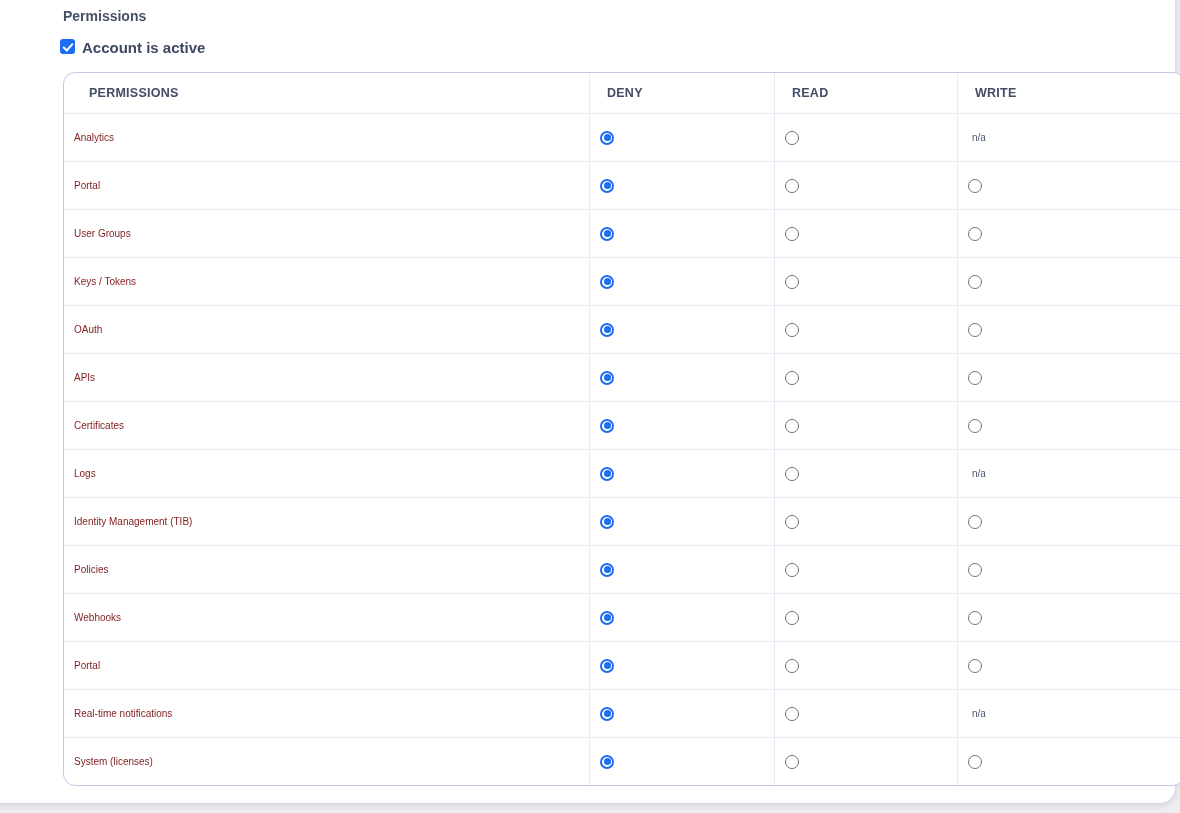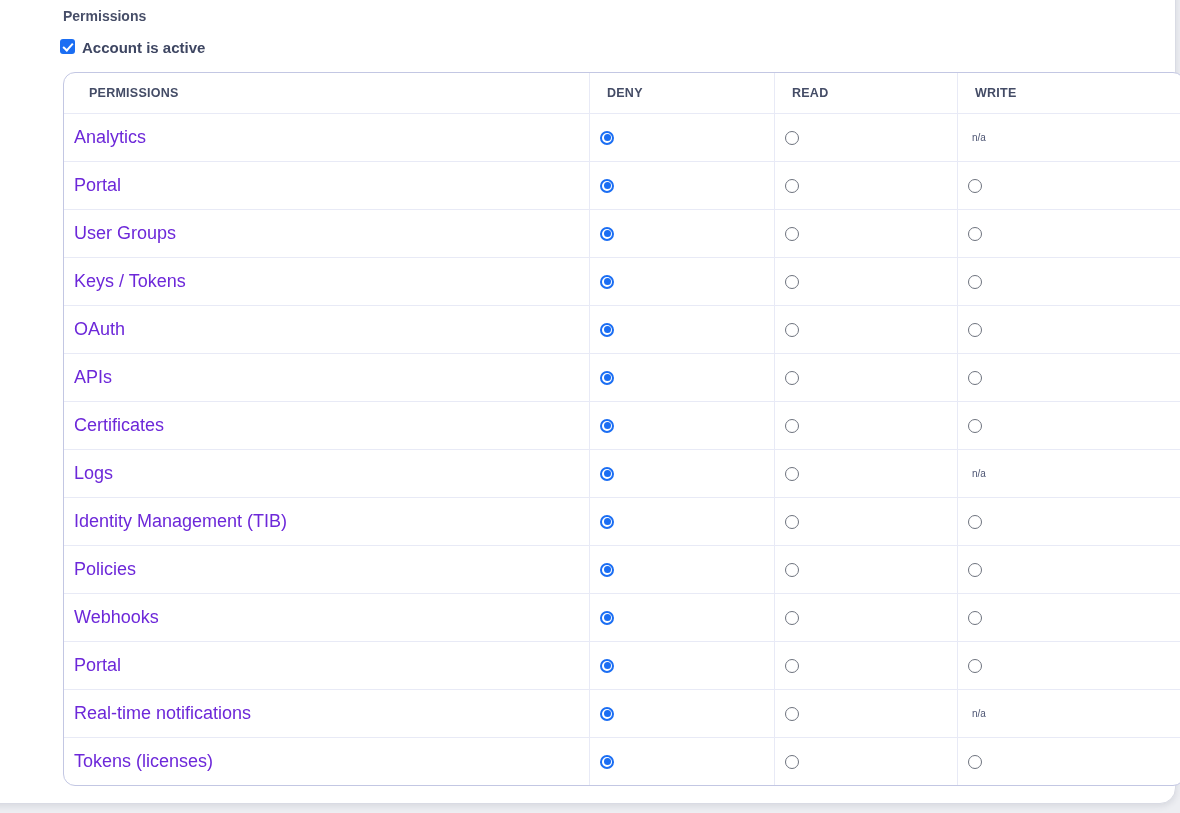--- a/index.html
+++ b/index.html
@@ -88,22 +88,22 @@
   .cell.sep { border-left: 1px solid #e8eaf6; }
   .hcell {
     font-size: 12.5px;
     font-weight: bold;
     letter-spacing: 0.02em;
     color: #444c66;
     padding-left: 17px;
   }
   .hcell.first { padding-left: 25px; }
   .label-cell {
-    font-size: 18px;
-    color: #6d28d9;
+    font-size: 10px;
+    color: #7f1d1d;
     padding-left: 10px;
   }
   .radio-cell { padding-left: 10px; }
   .na-cell {
     font-size: 10px;
     color: #4d5573;
     padding-left: 14px;
   }
   .radio {
     display: inline-block;
@@ -292,21 +292,21 @@
           <div class="cell label-cell">Real-time notifications</div>
           <div class="cell radio-cell sep">
             <span class="radio checked" role="radio" aria-checked="true"></span>
           </div>
           <div class="cell radio-cell sep">
             <span class="radio unchecked" role="radio" aria-checked="false"></span>
           </div>
           <div class="cell na-cell sep">n/a</div>
         </div>
         <div class="t-row body">
-          <div class="cell label-cell">Tokens (licenses)</div>
+          <div class="cell label-cell">System (licenses)</div>
           <div class="cell radio-cell sep">
             <span class="radio checked" role="radio" aria-checked="true"></span>
           </div>
           <div class="cell radio-cell sep">
             <span class="radio unchecked" role="radio" aria-checked="false"></span>
           </div>
           <div class="cell radio-cell sep">
             <span class="radio unchecked" role="radio" aria-checked="false"></span>
           </div>
         </div>

